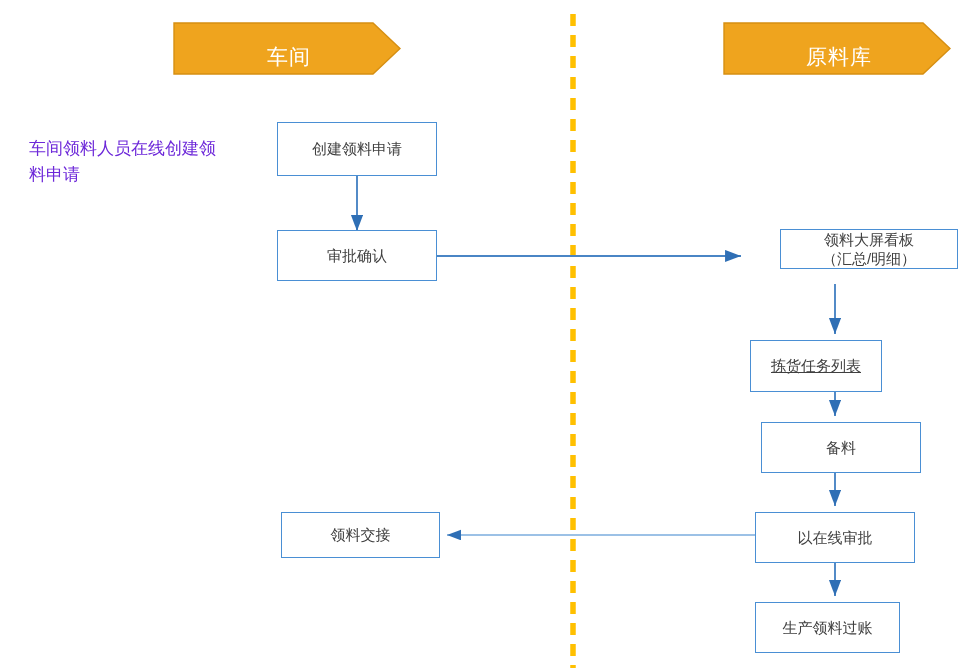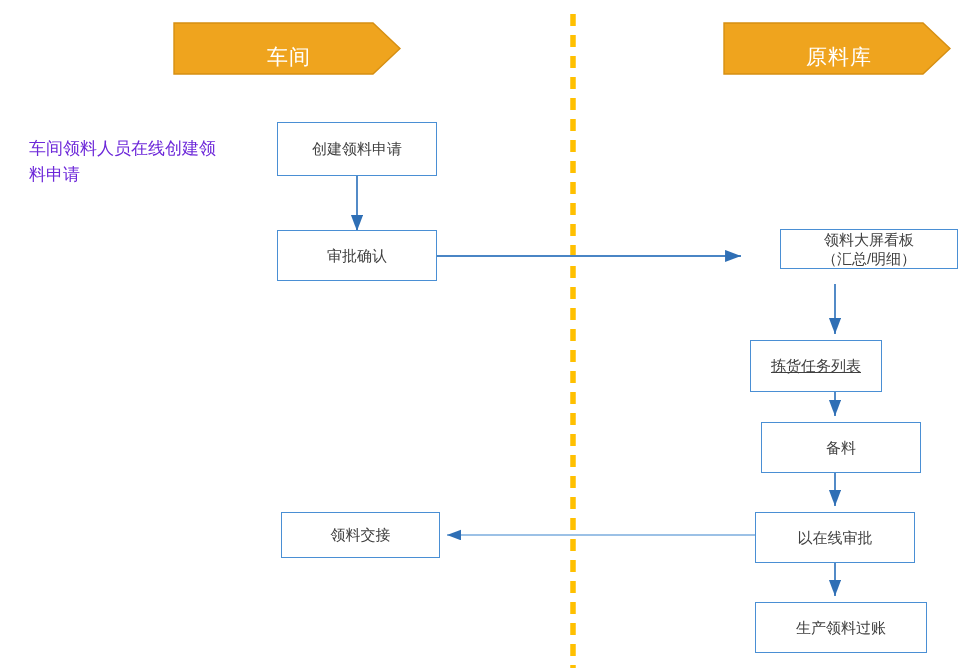--- a/index.html
+++ b/index.html
@@ -152,15 +152,15 @@
 
   <div class="node" style="left:747px; top:229px; width:178px; height:40px;margin-left:33px;">领料大屏看板
 （汇总/明细）</div>
 
   <div class="node" style="left:750px; top:340px; width:132px; height:52px;text-decoration:underline;">拣货任务列表</div>
 
   <div class="node" style="left:761px; top:422px; width:160px; height:51px;">备料</div>
 
   <div class="node" style="left:755px; top:512px; width:160px; height:51px;">以在线审批</div>
 
-  <div class="node" style="left:755px; top:602px; width:172px; height:51px;">生产领料过账</div>
+  <div class="node" style="left:755px; top:602px; width:145px; height:51px;">生产领料过账</div>
 
 </div>
 
 </body></html>

